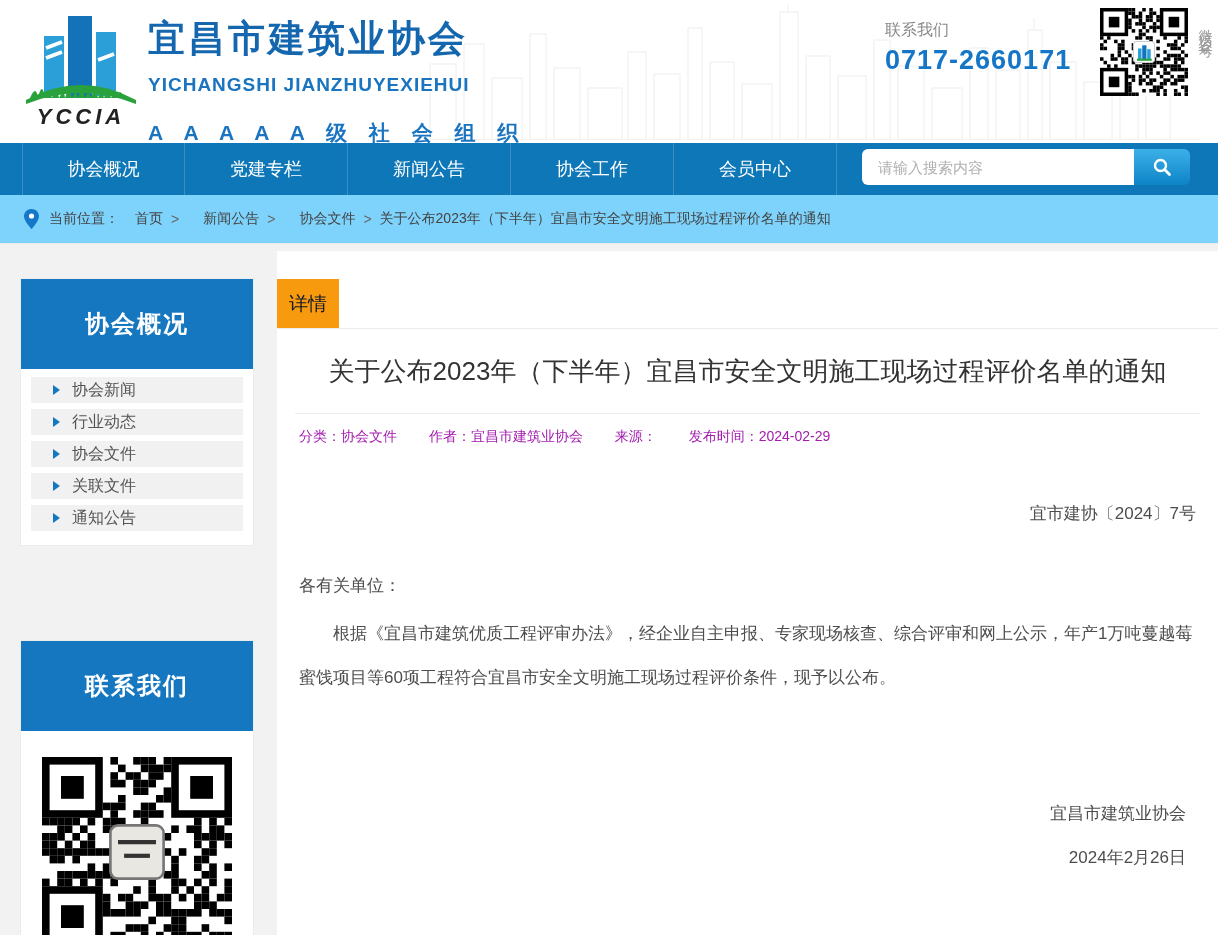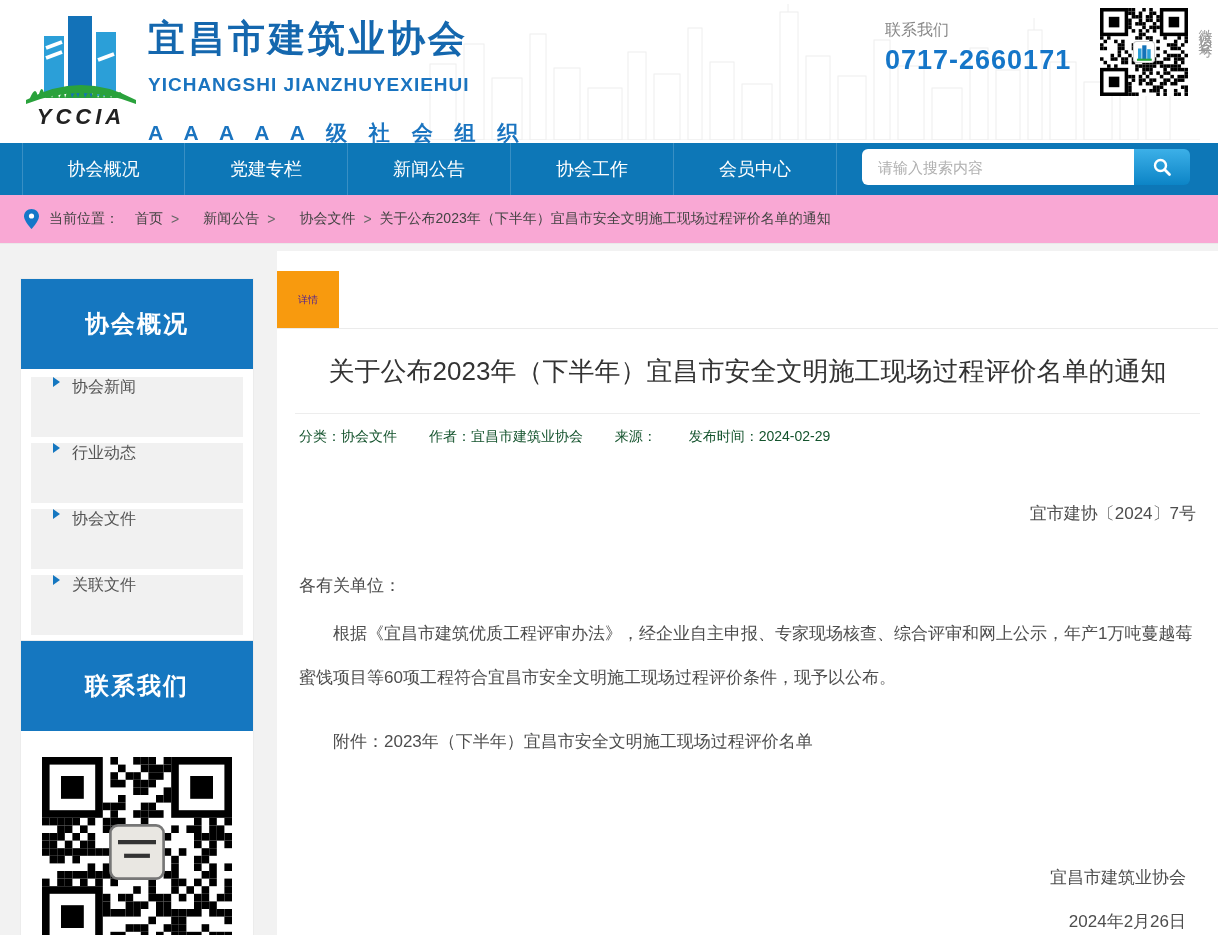--- a/index.html
+++ b/index.html
@@ -28,47 +28,47 @@
     color:#fff; font-size:18px; font-weight:normal; border-right:1px solid rgba(255,255,255,.18); cursor:pointer;}
   .nav-item:first-child { border-left:1px solid rgba(255,255,255,.18); margin-left:22px;}
   .searchbar { position:absolute; left:862px; top:6px; width:328px; height:36px; display:flex;
     border-radius:6px; overflow:hidden; }
   .search-input { flex:1; border:none; outline:none; padding:0 16px; font-size:15px; color:#333; background:#fff;}
   .search-input::placeholder { color:#b0b0b0; }
   .search-btn { width:56px; border:none; cursor:pointer;
     background:linear-gradient(#3cb0e8,#0c84c6); display:flex; align-items:center; justify-content:center;}
 
   
-  .crumb { width:100%; height:49px; background:#f9a8d4; display:flex; align-items:center; padding-left:24px;
+  .crumb { width:100%; height:49px; background:#7dd3fc; display:flex; align-items:center; padding-left:24px;
     border-bottom:1px solid #e9e9e9; font-size:14px; color:#444; }
   .crumb .pin { margin-right:10px; }
   .crumb a { color:#444; text-decoration:none; cursor:pointer;margin-left:16px; }
   .crumb .sep { margin:0 8px; color:#666; }
 
   
   .side-box { position:absolute; left:20px; width:234px; background:#fff; border:1px solid #ececec; }
   .side-news { top:278px; padding-bottom:8px;}
   .side-head { height:90px; background:#1577c0; color:#fff; display:flex; align-items:center; justify-content:center;
     font-size:24px; font-weight:bold; letter-spacing:2px; }
   .side-list { padding:8px 10px 0 10px; }
-  .side-item { height:60px; background:#f1f1f1; margin-bottom:6px; display:flex; 
+  .side-item { height:26px; background:#f1f1f1; margin-bottom:6px; display:flex; align-items:center;
     padding-left:22px; font-size:16px; color:#555; cursor:pointer; }
   .tri { width:0; height:0; border-left:7px solid #1577c0; border-top:5px solid transparent;
     border-bottom:5px solid transparent; margin-right:12px; }
   .side-contact { top:640px; height:400px; }
   .sqr { margin:26px auto 0 auto; display:block; width:190px; height:190px; }
 
   
   .panel { position:absolute; left:277px; top:251px; right:0; bottom:-40px; background:#fff; }
   .tabstrip { position:relative; height:78px; border-bottom:1px solid #ebebeb; }
-  .tab-detail { position:absolute; left:0; bottom:0; width:62px; height:57px; background:#f89a0e;
-    color:#4c1d95; font-size:10px; display:flex; align-items:center; justify-content:center; cursor:pointer;}
+  .tab-detail { position:absolute; left:0; bottom:0; width:62px; height:49px; background:#f89a0e;
+    color:#0f172a; font-size:19px; display:flex; align-items:center; justify-content:center; cursor:pointer;}
   .art-title { margin-top:25px; text-align:center; font-size:26px; color:#333; font-weight:normal; }
   .title-rule { margin:24px 18px 0 18px; border-bottom:1px solid #ededed; }
-  .meta { padding:14px 0 0 22px; font-size:14px; color:#14532d; }
+  .meta { padding:14px 0 0 22px; font-size:14px; color:#a21caf; }
   .meta span.gap { margin-right:28px; }
   .article { padding:0 22px; font-size:17px; color:#4d4d4d; line-height:44px; }
   .doc-number { margin-top:46px; text-align:right; }
   .salutation { margin-top:28px; }
   .para { margin-top:4px; text-indent:2em; }
   .attachment { margin-top:20px; text-indent:2em; }
   .sign { margin-top:92px; text-align:right; padding-right:10px; }
 </style>
 </head>
 <body>
@@ -650,19 +650,18 @@
     <span>分类：</span><span class="gap">协会文件</span>
     <span>作者：</span><span class="gap">宜昌市建筑业协会</span>
     <span class="gap">来源：</span>
     <span>发布时间：</span><span>2024-02-29</span>
   </div>
 
   <div class="article">
     <div class="doc-number">宜市建协〔2024〕7号</div>
     <div class="salutation">各有关单位：</div>
     <div class="para">根据《宜昌市建筑优质工程评审办法》，经企业自主申报、专家现场核查、综合评审和网上公示，年产1万吨蔓越莓蜜饯项目等60项工程符合宜昌市安全文明施工现场过程评价条件，现予以公布。</div>
-    <div class="attachment">附件：2023年（下半年）宜昌市安全文明施工现场过程评价名单</div>
     <div class="sign">
       <div>宜昌市建筑业协会</div>
       <div>2024年2月26日</div>
     </div>
   </div>
 </div>
 
 </body></html>

